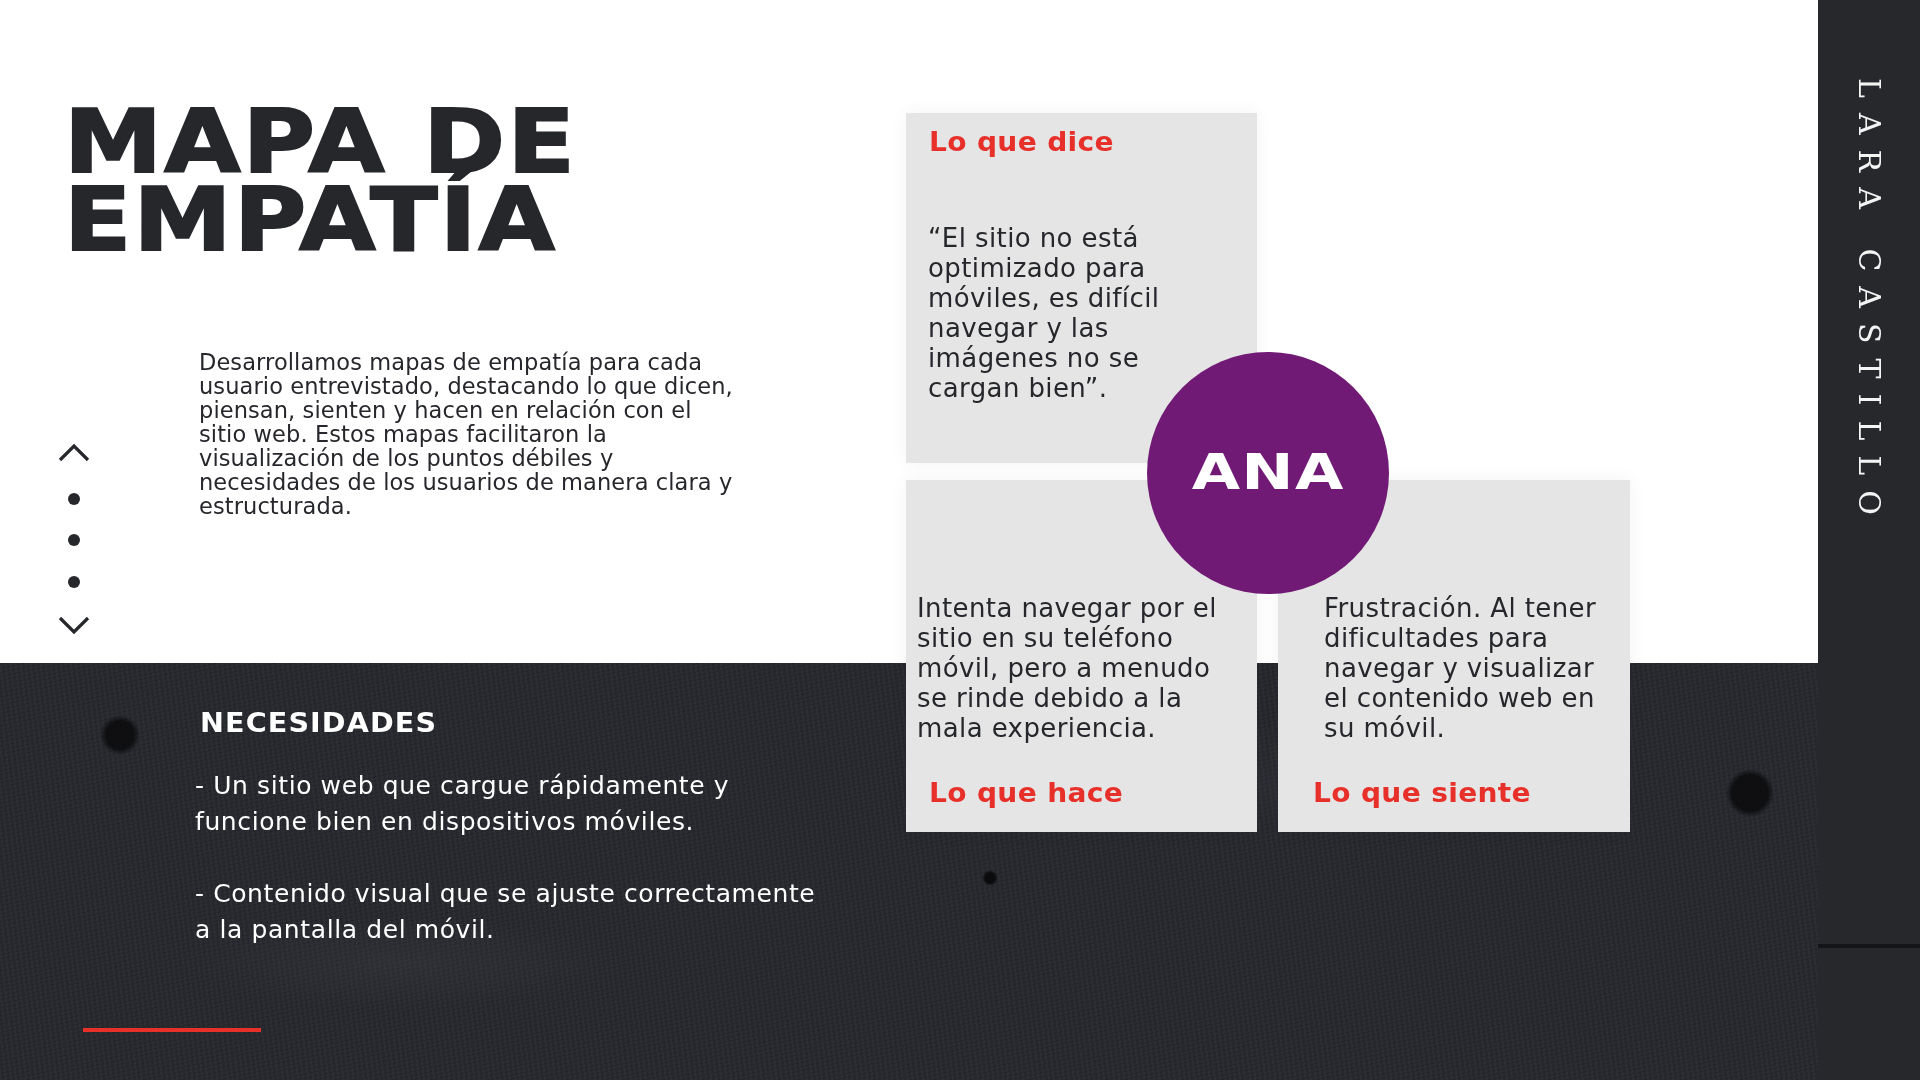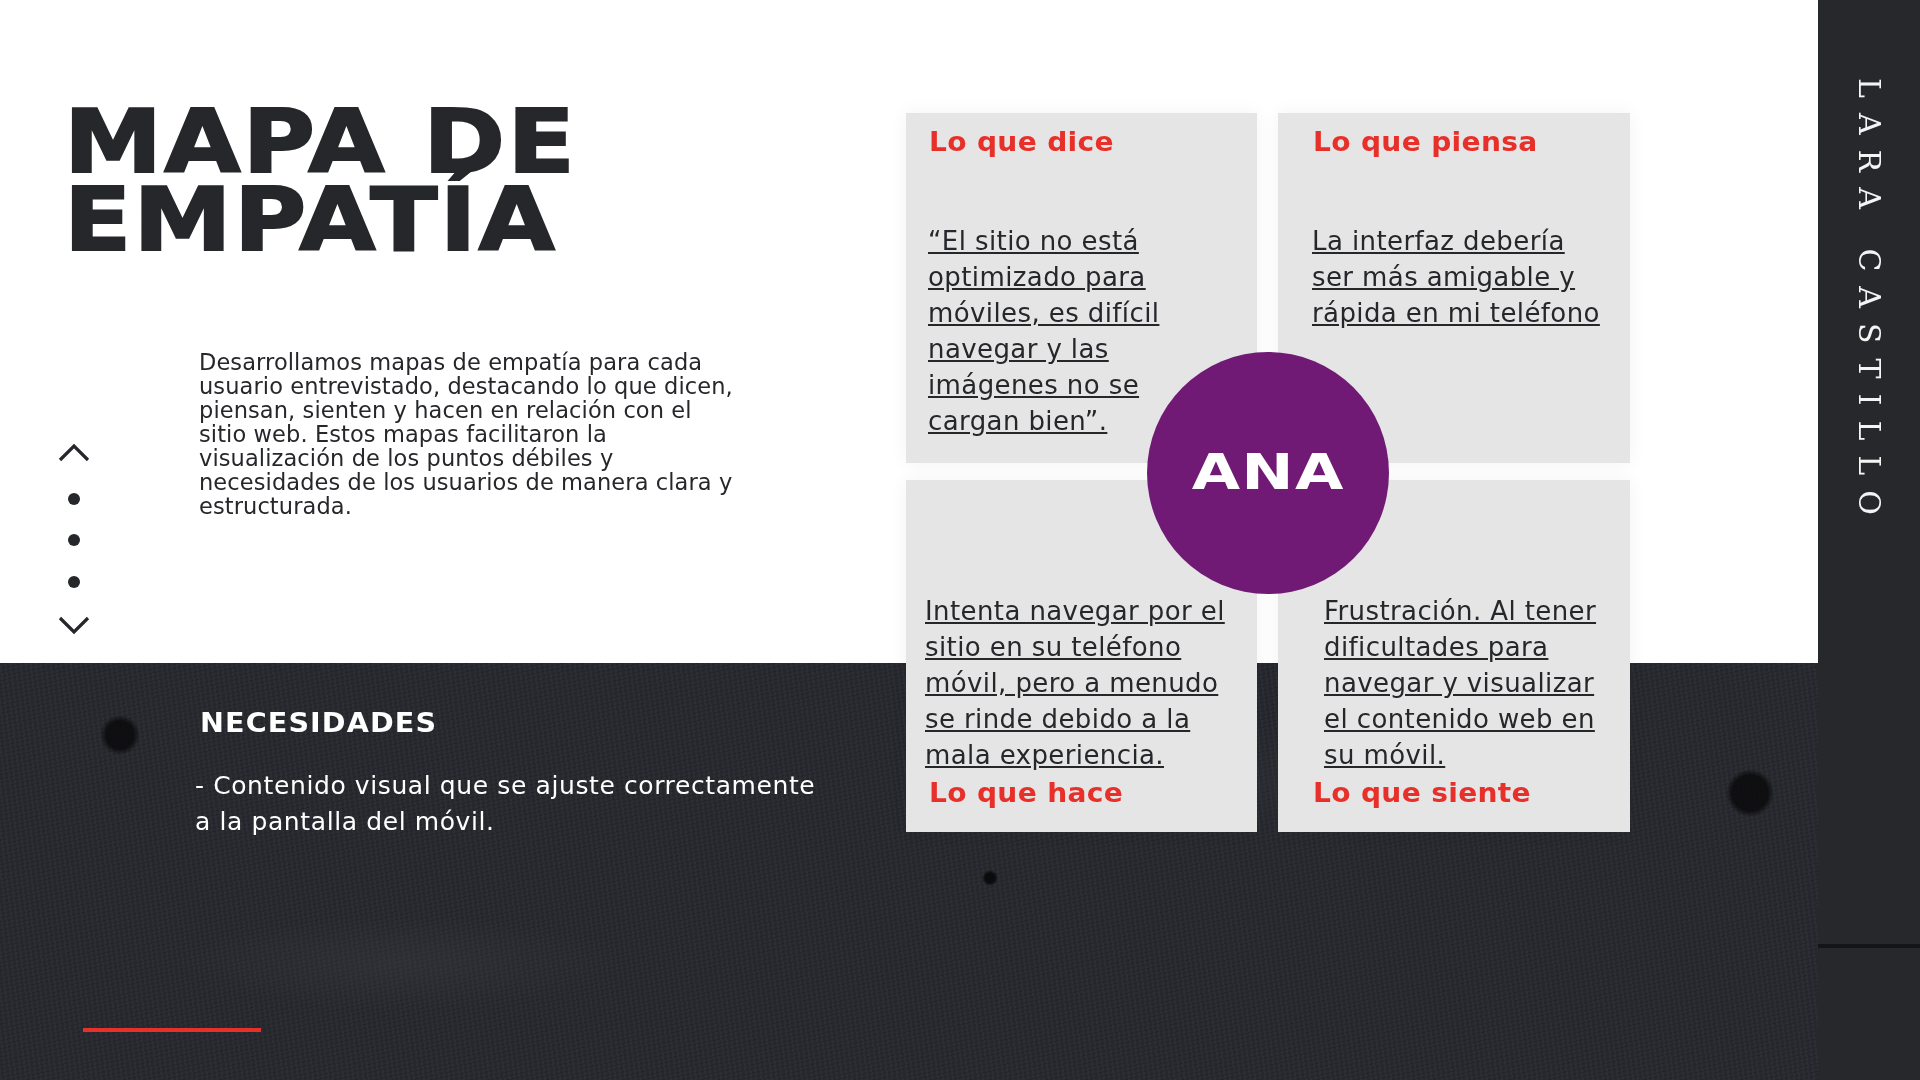--- a/index.html
+++ b/index.html
@@ -125,28 +125,27 @@
   }
   .card-says .card-heading   { left: 23px; top: 14px; }
   .card-thinks .card-heading { left: 35px; top: 14px; }
   .card-does .card-heading   { left: 23px; top: 298px; }
   .card-feels .card-heading  { left: 35px; top: 298px; }
 
   .card-body {
     position: absolute;
     font-family: "DejaVu Sans", sans-serif;
     font-size: 26px;
-    line-height: 36px;
+    line-height: 30px;
     color: #26272b;
     letter-spacing: 0.4px;
-    text-decoration: underline;
   }
   .card-says .card-body   { left: 22px; top: 110px; width: 300px; }
   .card-thinks .card-body { left: 34px; top: 110px; width: 300px; }
-  .card-does .card-body   { left: 19px; top: 113px; width: 320px; }
+  .card-does .card-body   { left: 11px; top: 113px; width: 320px; }
   .card-feels .card-body  { left: 46px; top: 113px; width: 290px; }
 
   .persona-circle {
     position: absolute; left: 1147px; top: 352px; width: 242px; height: 242px;
     border-radius: 50%; background: #701a75;
     display: flex; align-items: center; justify-content: center;
   }
   .persona-name {
     font-family: "DejaVu Sans", sans-serif;
     font-weight: 900;
@@ -182,31 +181,28 @@
     <div class="dot" style="top:140px"></div>
     <div class="chev chev-down">
       <svg width="36" height="24" viewBox="0 0 36 24">
           <polyline points="4,4 18,18 32,4" fill="none" stroke="#26272b" stroke-width="3.2"></polyline>
         </svg>
     </div>
   </div>
 
   <h2 class="needs-title">NECESIDADES</h2>
   <ul class="needs-list">
+    <li>- Un sitio web que cargue rápidamente y funcione bien en dispositivos móviles.</li>
     <li>- Contenido visual que se ajuste correctamente a la pantalla del móvil.</li>
   </ul>
   <div class="red-rule"></div>
 
   <div class="card card-says">
     <div class="card-heading">Lo que dice</div>
     <div class="card-body">“El sitio no está optimizado para móviles, es difícil navegar y las imágenes no se cargan bien”.</div>
-  </div>
-  <div class="card card-thinks">
-    <div class="card-heading">Lo que piensa</div>
-    <div class="card-body">La interfaz debería ser más amigable y rápida en mi teléfono</div>
   </div>
   <div class="card card-does">
     <div class="card-body">Intenta navegar por el sitio en su teléfono móvil, pero a menudo se rinde debido a la mala experiencia.</div>
     <div class="card-heading">Lo que hace</div>
   </div>
   <div class="card card-feels">
     <div class="card-body">Frustración. Al tener dificultades para navegar y visualizar el contenido web en su móvil.</div>
     <div class="card-heading">Lo que siente</div>
   </div>
 

